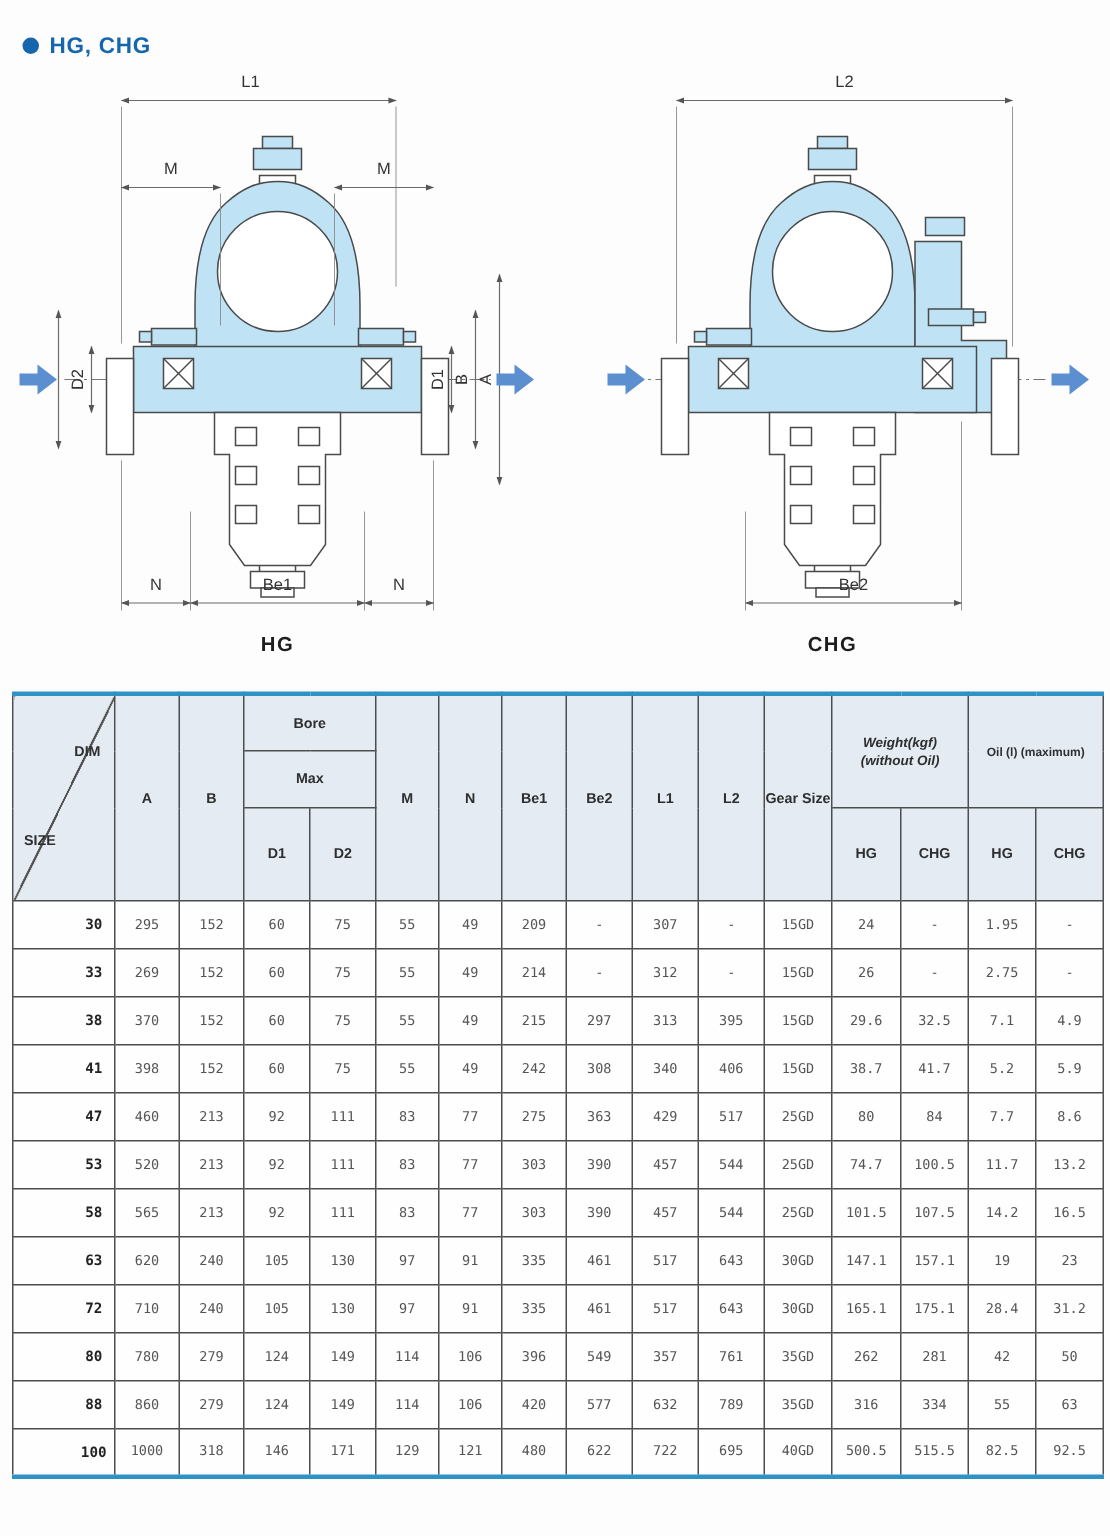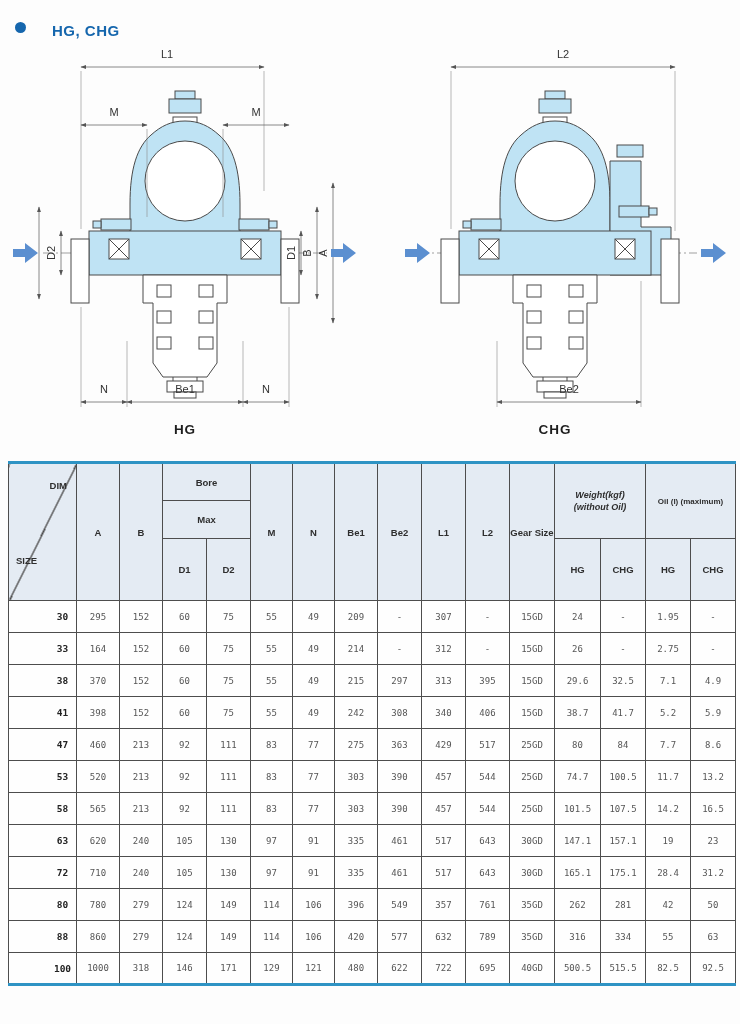--- a/index.html
+++ b/index.html
@@ -1,20 +1,20 @@
 <!DOCTYPE html>
 <html><head>
 <meta charset="utf-8">
 <style>
   * { margin:0; padding:0; box-sizing:border-box; }
   body { background:#fff; font-family:"Liberation Sans", sans-serif; }
   .page { width:740px; height:1024px; position:relative; background:#fdfdfd; overflow:hidden; }
 
   
-  .title-row { display:flex; align-items:flex-start; gap:26px; padding:22px 0 0 15px; }
+  .title-row { display:flex; align-items:center; gap:7px; padding:22px 0 0 15px; }
   .bullet { width:11px; height:11px; border-radius:50%; background:#1566ad; }
   .page-title { font-size:15px; font-weight:bold; color:#1566ad; letter-spacing:0.5px; }
 
   
   .diagrams { display:flex; margin-top:2px; }
   .diagram-col { width:50%; display:flex; flex-direction:column; align-items:center; }
   .caption { margin-top:3px; font-weight:bold; font-size:13.5px; color:#1e1e1e; letter-spacing:1px; }
   svg text.dimlabel { font-family:"Liberation Sans", sans-serif; font-size:11px; fill:#333; }
   .part { stroke:#4a4a4a; stroke-width:1; }
   .dim  { stroke:#6a6a6a; stroke-width:0.8; }
@@ -25,21 +25,21 @@
   table { border-collapse:collapse; width:724px; table-layout:fixed;
           border-top:3px solid #2e93c4; border-bottom:3px solid #2e93c4; }
   th, td { border:1px solid #4d4d4d; text-align:center; vertical-align:middle; padding:0; }
   thead th { background:#e4ebf3; font-size:9.5px; color:#2e2e2e; font-weight:bold; }
   tbody td { background:#fefefe; font-family:"DejaVu Sans Mono", monospace; font-size:9px; color:#555; height:32px; }
   tbody td.size-col { font-weight:bold; color:#222; font-size:9.5px;padding-left:40px; }
   tr.h1 th { height:38px; } tr.h2 th { height:38px; } tr.h3 th { height:62px; }
   th.diag { position:relative; background:
       linear-gradient(to bottom right, rgba(0,0,0,0) calc(50% - 0.7px), #4d4d4d calc(50% - 0.7px),
       #4d4d4d calc(50% + 0.7px), rgba(0,0,0,0) calc(50% + 0.7px)), #e4ebf3; }
-  th.diag .dim-label  { position:absolute; top:16px; right:9px;padding-left:44px; }
+  th.diag .dim-label  { position:absolute; top:32px; right:9px;padding-left:44px; }
   th.diag .size-label { position:absolute; bottom:34px; left:7px; }
   .two-line { line-height:1.35; font-size:9px;font-style:italic; }
   .oil-head { font-size:8px; }
 </style>
 </head>
 <body>
 
 <div class="page">
 
   <div class="title-row">
@@ -260,21 +260,21 @@
             <td>307</td>
             <td>-</td>
             <td>15GD</td>
             <td>24</td>
             <td>-</td>
             <td>1.95</td>
             <td>-</td>
           </tr>
           <tr>
             <td class="size-col">33</td>
-            <td>164</td>
+            <td>269</td>
             <td>152</td>
             <td>60</td>
             <td>75</td>
             <td>55</td>
             <td>49</td>
             <td>214</td>
             <td>-</td>
             <td>312</td>
             <td>-</td>
             <td>15GD</td>

